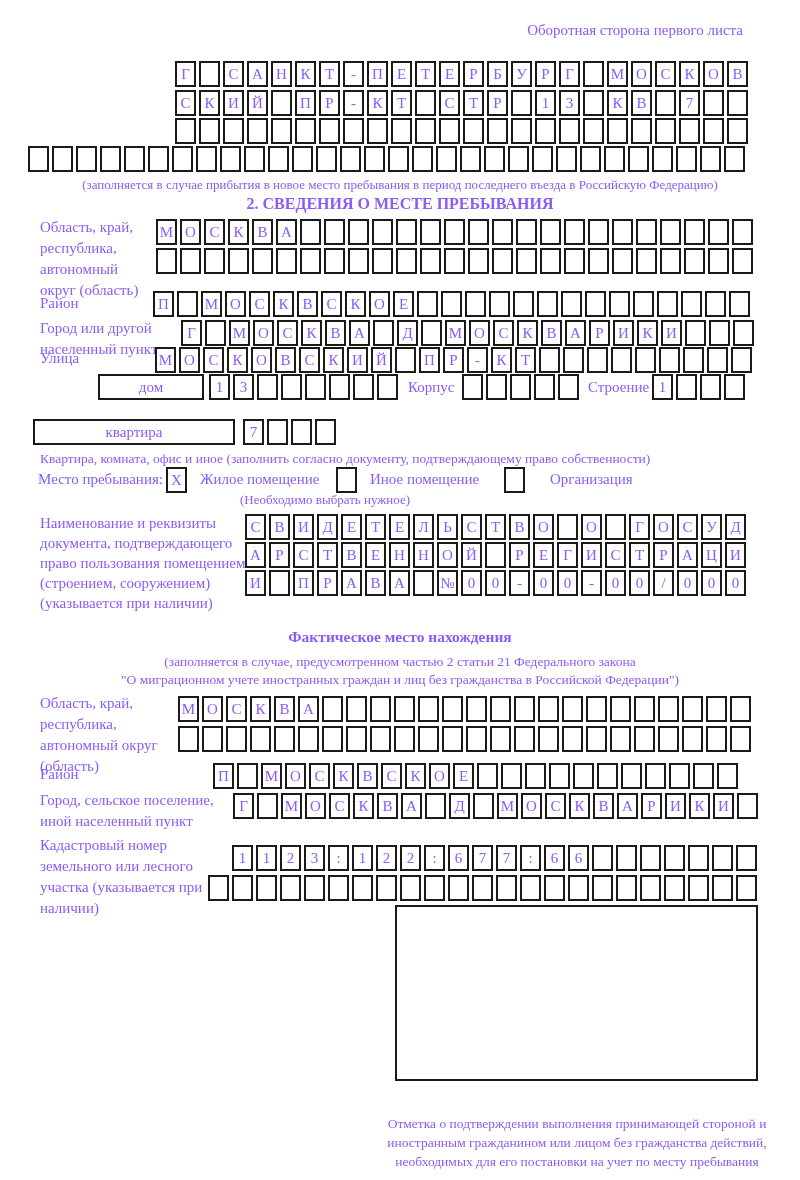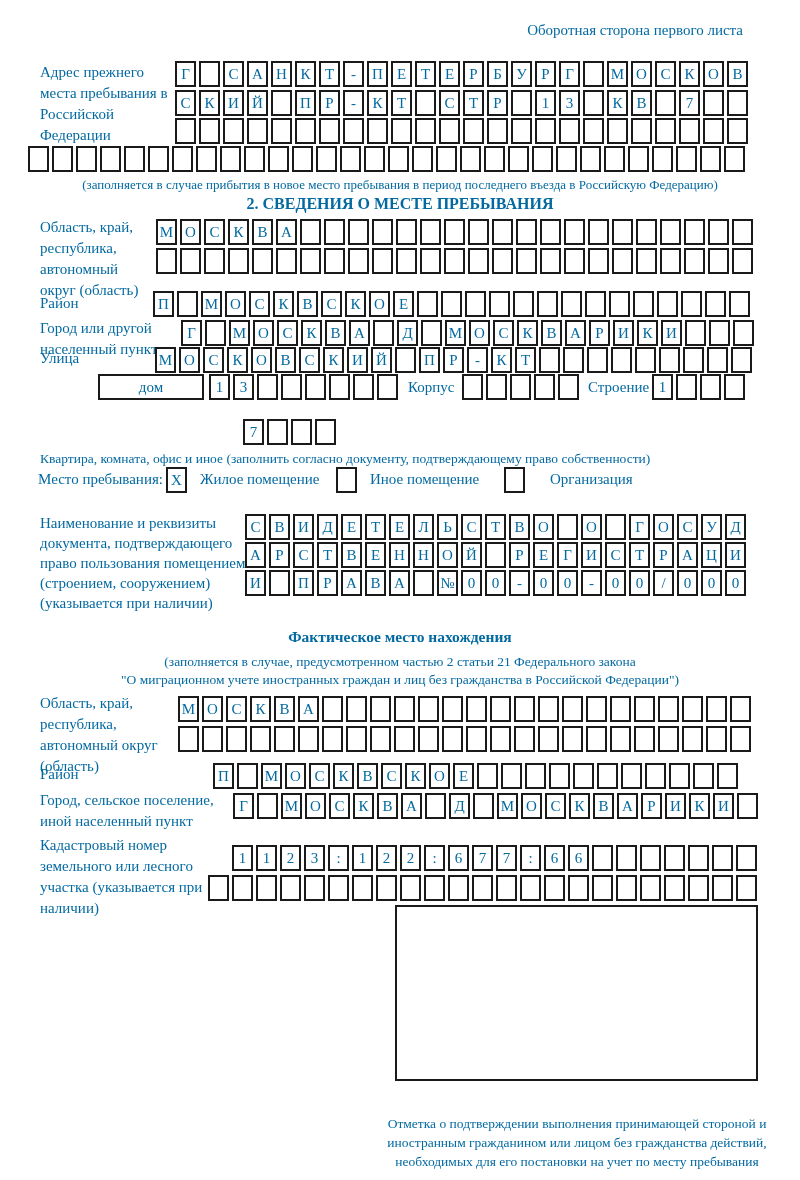--- a/index.html
+++ b/index.html
@@ -1,37 +1,36 @@
 <!DOCTYPE html>
 <html><head>
 <meta charset="utf-8">
 <style>
   html,body{margin:0;padding:0;background:#fff;}
   #page{position:relative;width:800px;height:1180px;background:#ffffff;overflow:hidden;
-        font-family:"Liberation Serif","DejaVu Serif",serif;color:#0369a1;}
+        font-family:"Liberation Serif","DejaVu Serif",serif;color:#8b5cf6;}
   .abs{position:absolute;}
   .label{font-size:15px;line-height:21px;}
   .note{font-size:13px;line-height:17px;}
   .title{font-size:16px;font-weight:bold;}
   .center{text-align:center;}
   .boxrow{display:flex;}
   .cell{flex:none;width:17px;height:22px;border:2px solid #1a1a1a;margin-right:3px;
         text-align:center;line-height:22px;font-size:15px;background:#fff;}
   .wbox{height:22px;border:2px solid #1a1a1a;text-align:center;line-height:22px;font-size:15px;background:#fff;}
   .checkbox{width:17px;height:22px;border:2px solid #1a1a1a;text-align:center;line-height:22px;font-size:15px;background:#fff;}
   .bigbox{border:2px solid #1a1a1a;background:#fff;}
 </style>
 </head>
 <body>
 
 <div id="page">
 
   <div class="abs label" style="top:20px;right:57px;">Оборотная сторона первого листа</div>
 
-  <div class="abs label" style="left:40px;top:62px;width:138px;">Адрес прежнего места пребывания в Российской Федерации</div>
   <div class="abs boxrow" style="left:175px;top:61px;">
       <span class="cell">Г</span>
       <span class="cell"></span>
       <span class="cell">С</span>
       <span class="cell">А</span>
       <span class="cell">Н</span>
       <span class="cell">К</span>
       <span class="cell">Т</span>
       <span class="cell">-</span>
       <span class="cell">П</span>
@@ -301,35 +300,37 @@
       <span class="cell"></span>
     </div>
   <div class="abs label" style="left:588px;top:377px;">Строение</div>
   <div class="abs boxrow" style="left:652px;top:374px;">
       <span class="cell">1</span>
       <span class="cell"></span>
       <span class="cell"></span>
       <span class="cell"></span>
     </div>
 
+  <div class="abs wbox" style="left:33px;top:419px;width:198px;">квартира</div>
   <div class="abs boxrow" style="left:243px;top:419px;">
       <span class="cell">7</span>
       <span class="cell"></span>
       <span class="cell"></span>
       <span class="cell"></span>
     </div>
   <div class="abs note" style="left:40px;top:450px;font-size:13.5px;">Квартира, комната, офис и иное (заполнить согласно документу, подтверждающему право собственности)</div>
 
   <div class="abs label" style="left:38px;top:469px;">Место пребывания:</div>
   <div class="abs checkbox" style="left:166px;top:467px;">X</div>
   <div class="abs label" style="left:200px;top:469px;">Жилое помещение</div>
   <div class="abs checkbox" style="left:336px;top:467px;"></div>
   <div class="abs label" style="left:370px;top:469px;">Иное помещение</div>
   <div class="abs checkbox" style="left:504px;top:467px;"></div>
   <div class="abs label" style="left:550px;top:469px;">Организация</div>
+  <div class="abs note center" style="left:160px;top:491px;width:330px;">(Необходимо выбрать нужное)</div>
 
   <div class="abs label" style="left:40px;top:513px;width:206px;line-height:20px;">Наименование и реквизиты документа, подтверждающего право пользования помещением (строением, сооружением) (указывается при наличии)</div>
   <div class="abs boxrow" style="left:245px;top:514px;">
       <span class="cell">С</span>
       <span class="cell">В</span>
       <span class="cell">И</span>
       <span class="cell">Д</span>
       <span class="cell">Е</span>
       <span class="cell">Т</span>
       <span class="cell">Е</span>

